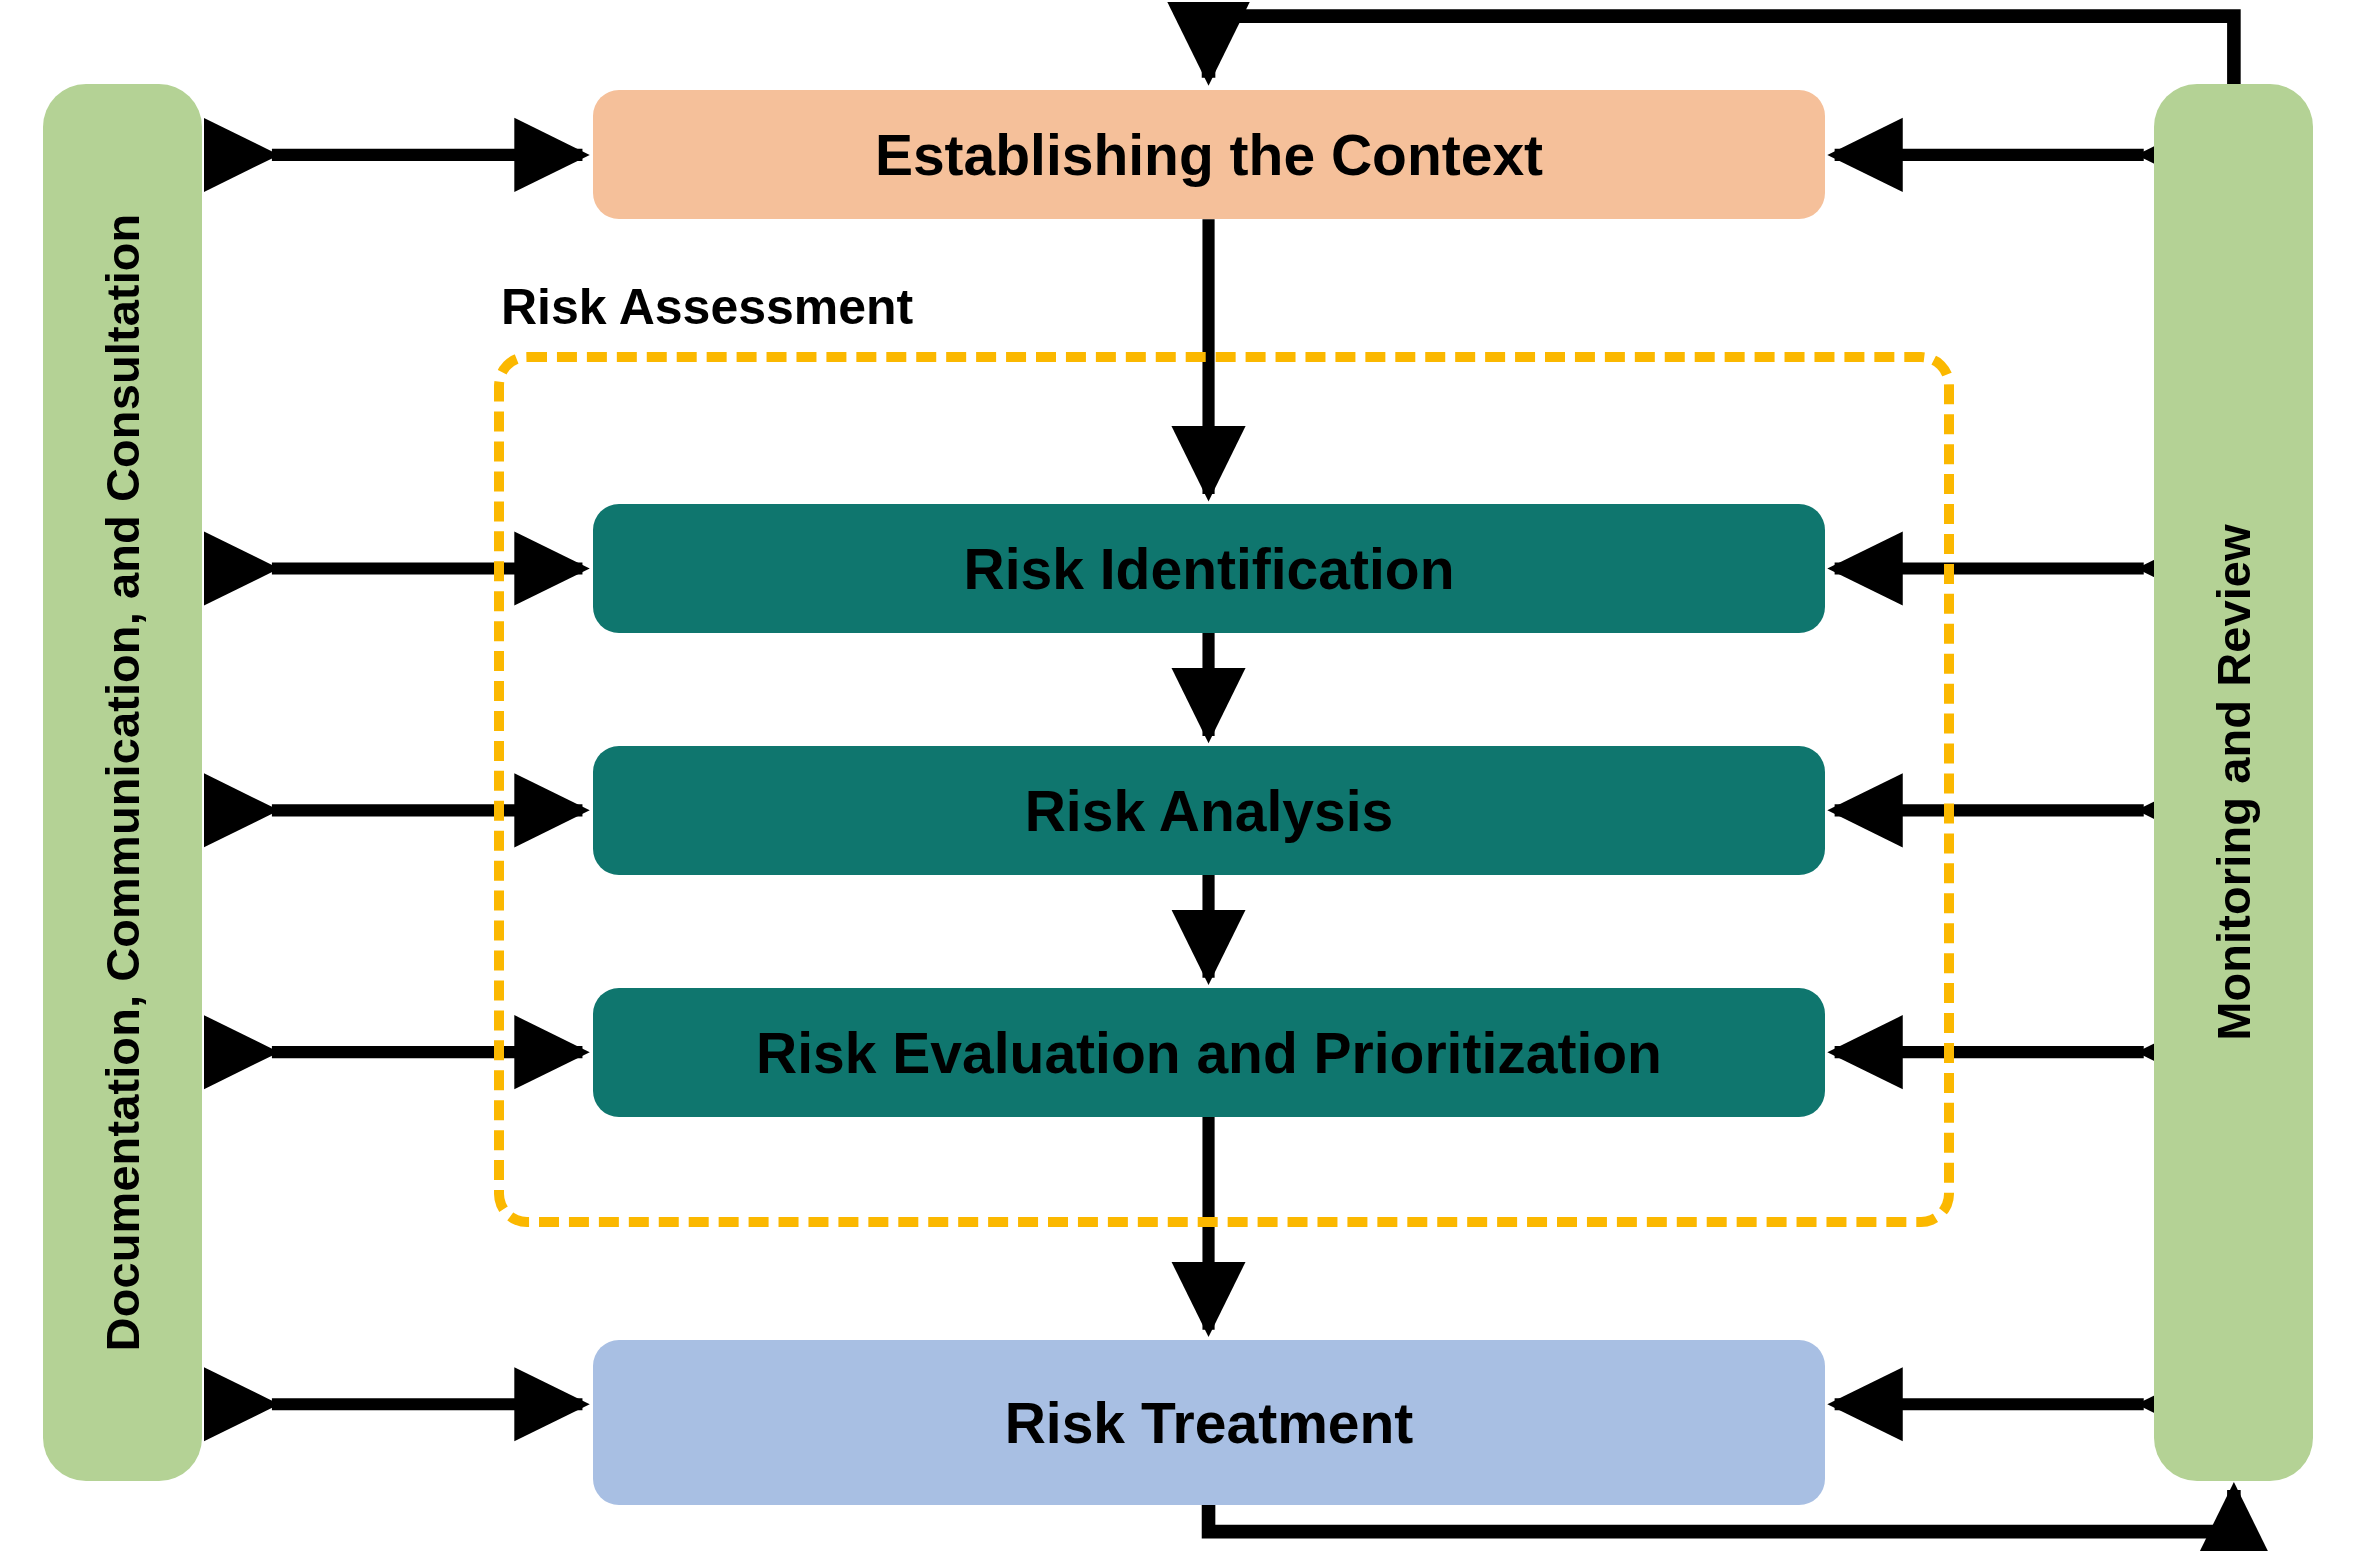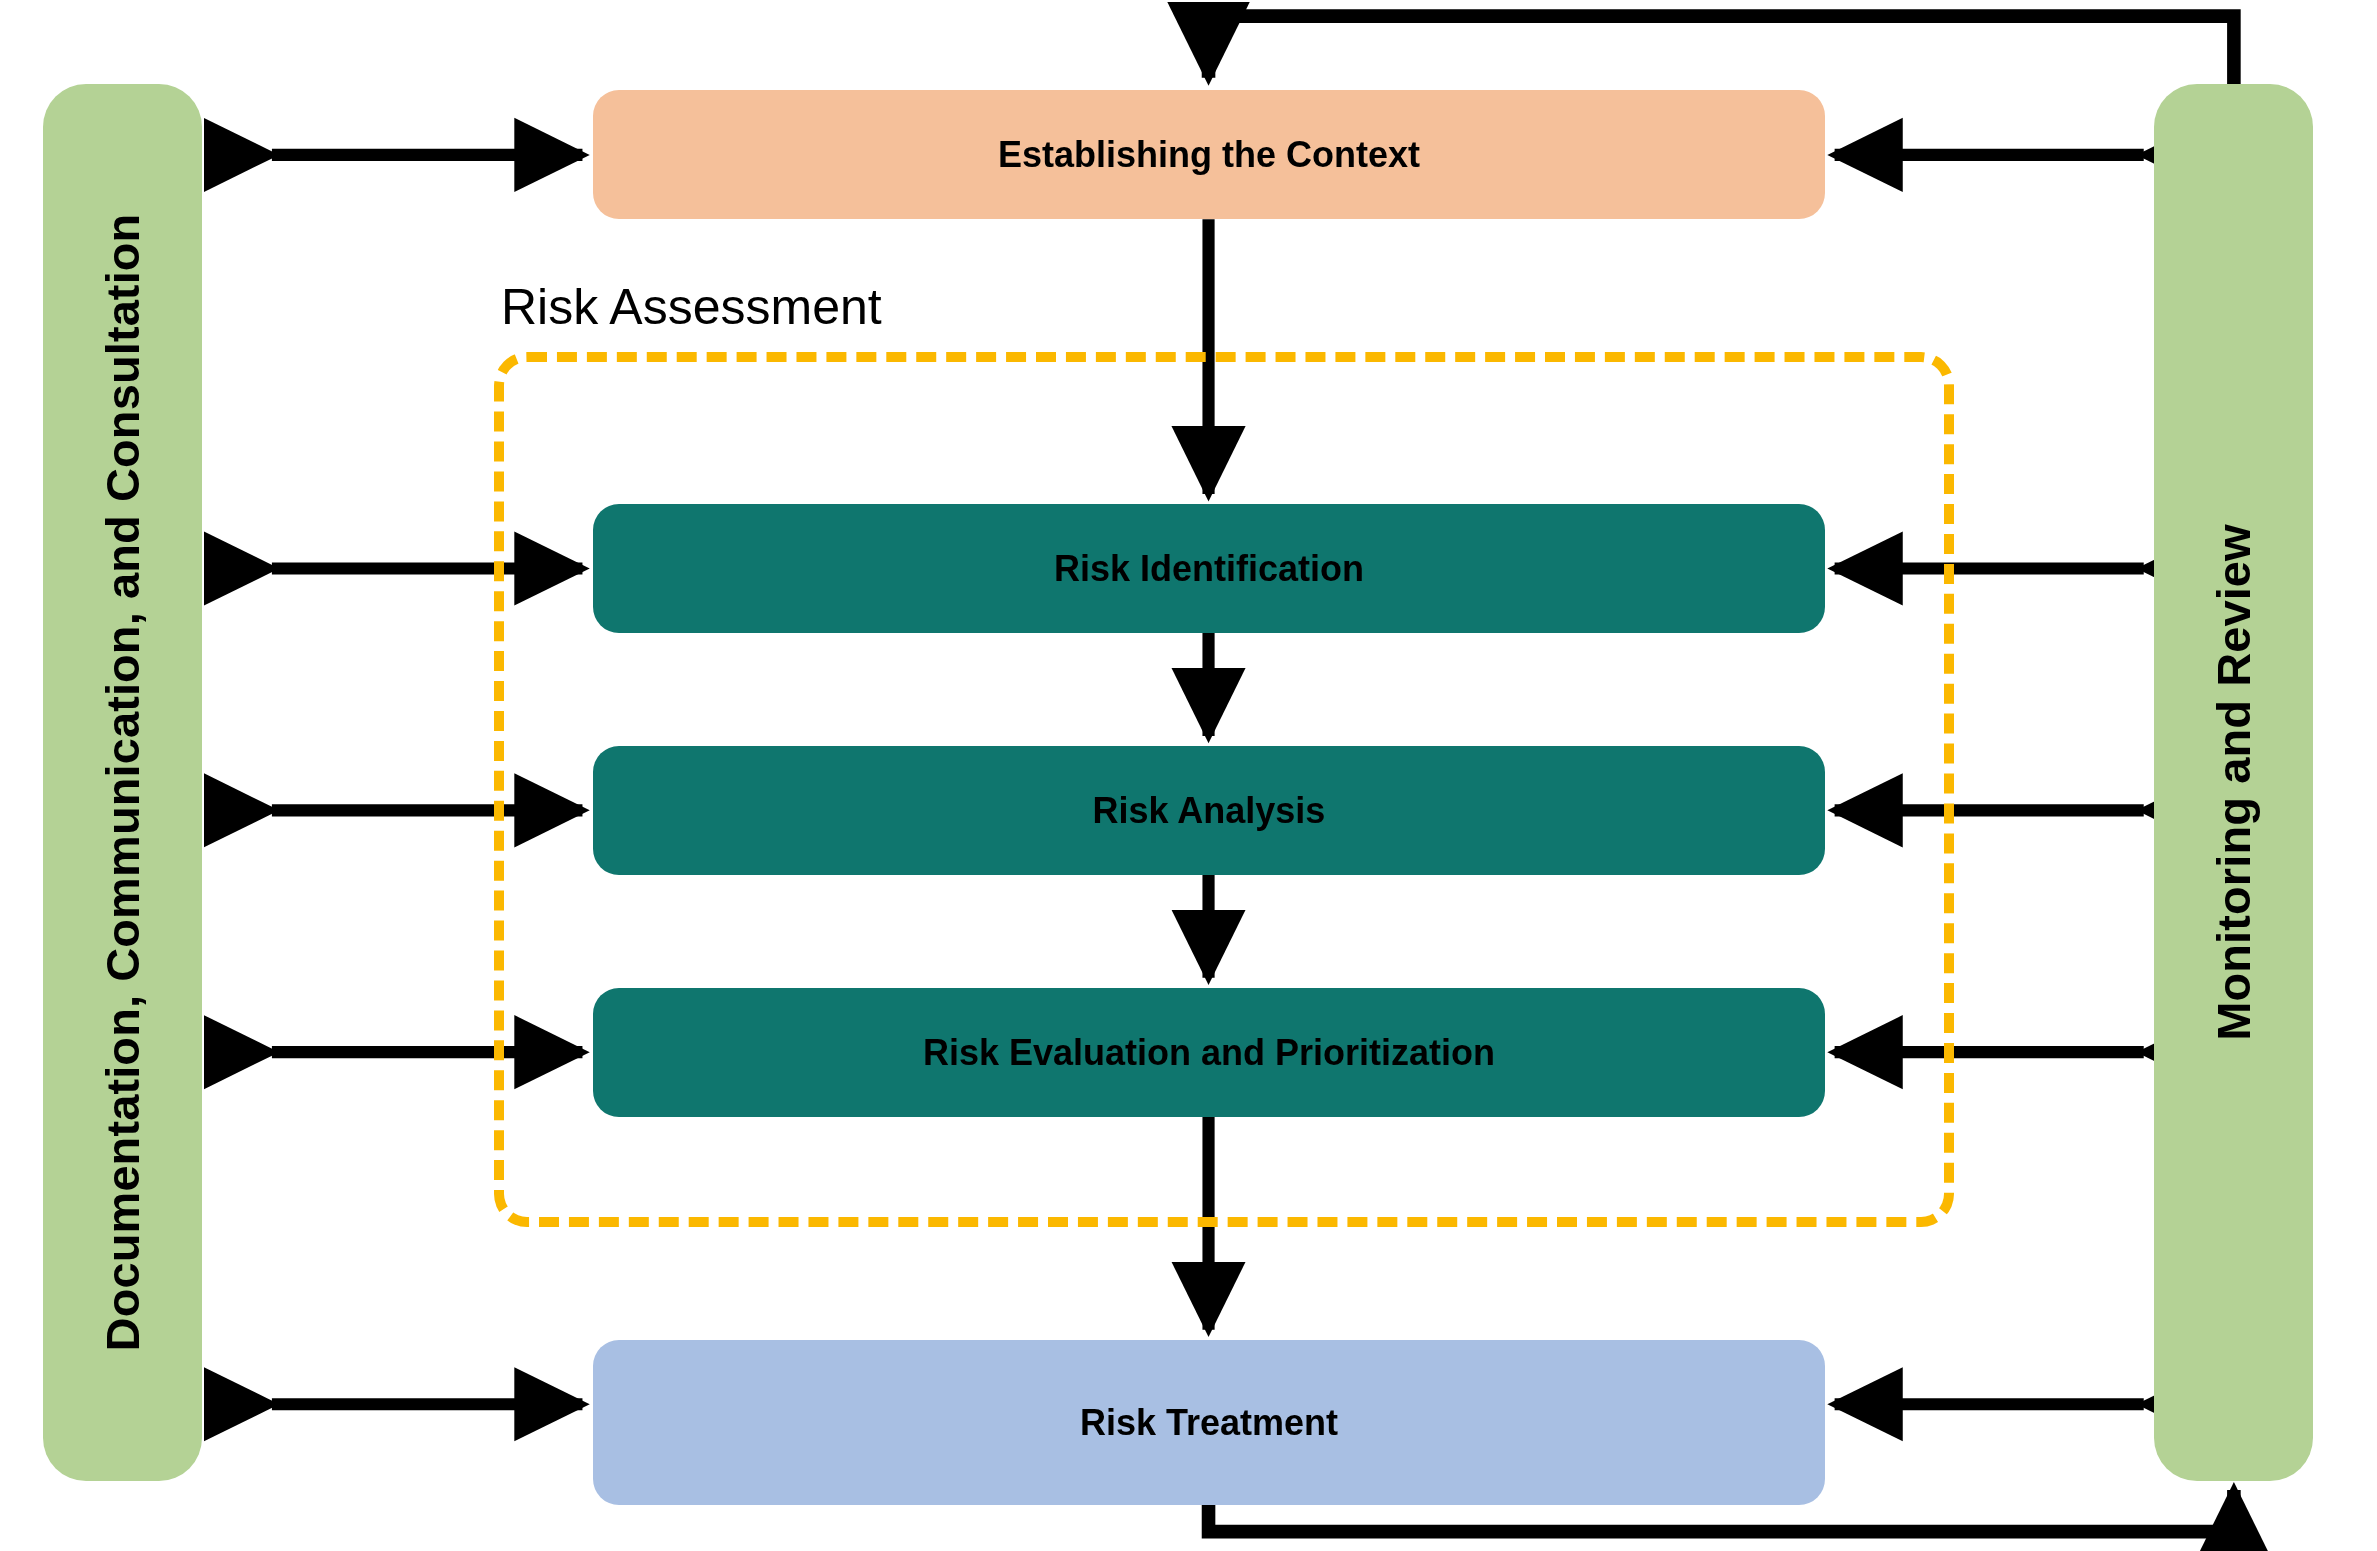--- a/index.html
+++ b/index.html
@@ -26,21 +26,21 @@
   }
   #sidebar-left{left:43px;top:84px;width:159px;height:1397px;}
   #sidebar-right{left:2154px;top:84px;width:159px;height:1397px;}
 
   
   .procbox{
     position:absolute;
     left:593px;width:1232px;
     border-radius:26px;
     display:flex;align-items:center;justify-content:center;
-    font-weight:bold;font-size:36px;color:#000000;
+    font-weight:bold;font-size:57px;color:#000000;
     text-align:center;
   }
   .orange{background:#f5c09a;}
   .yellow{background:#0f766e;}
   .blue  {background:#a8bfe3;}
 
   #box-context   {top:90px;  height:129px;}
   #box-identify  {top:504px;  height:129px;}
   #box-analysis  {top:746px; height:129px;}
   #box-evaluate  {top:988px; height:129px;}
@@ -51,21 +51,21 @@
     position:absolute;
     left:494px;top:352px;width:1460px;height:875px;
     border:10px dashed #fbb800;
     border-radius:33px;
     box-sizing:border-box;
     pointer-events:none;
   }
   #assessment-label{
     position:absolute;
     left:501px;top:278px;
-    font-weight:normal;font-size:50px;color:#000000;
+    font-weight:bold;font-size:50px;color:#000000;
     white-space:nowrap;
   }
 
   
   #arrows{position:absolute;left:0;top:0;width:2377px;height:1552px;}
 </style>
 </head>
 <body>
 
 <div id="stage">

